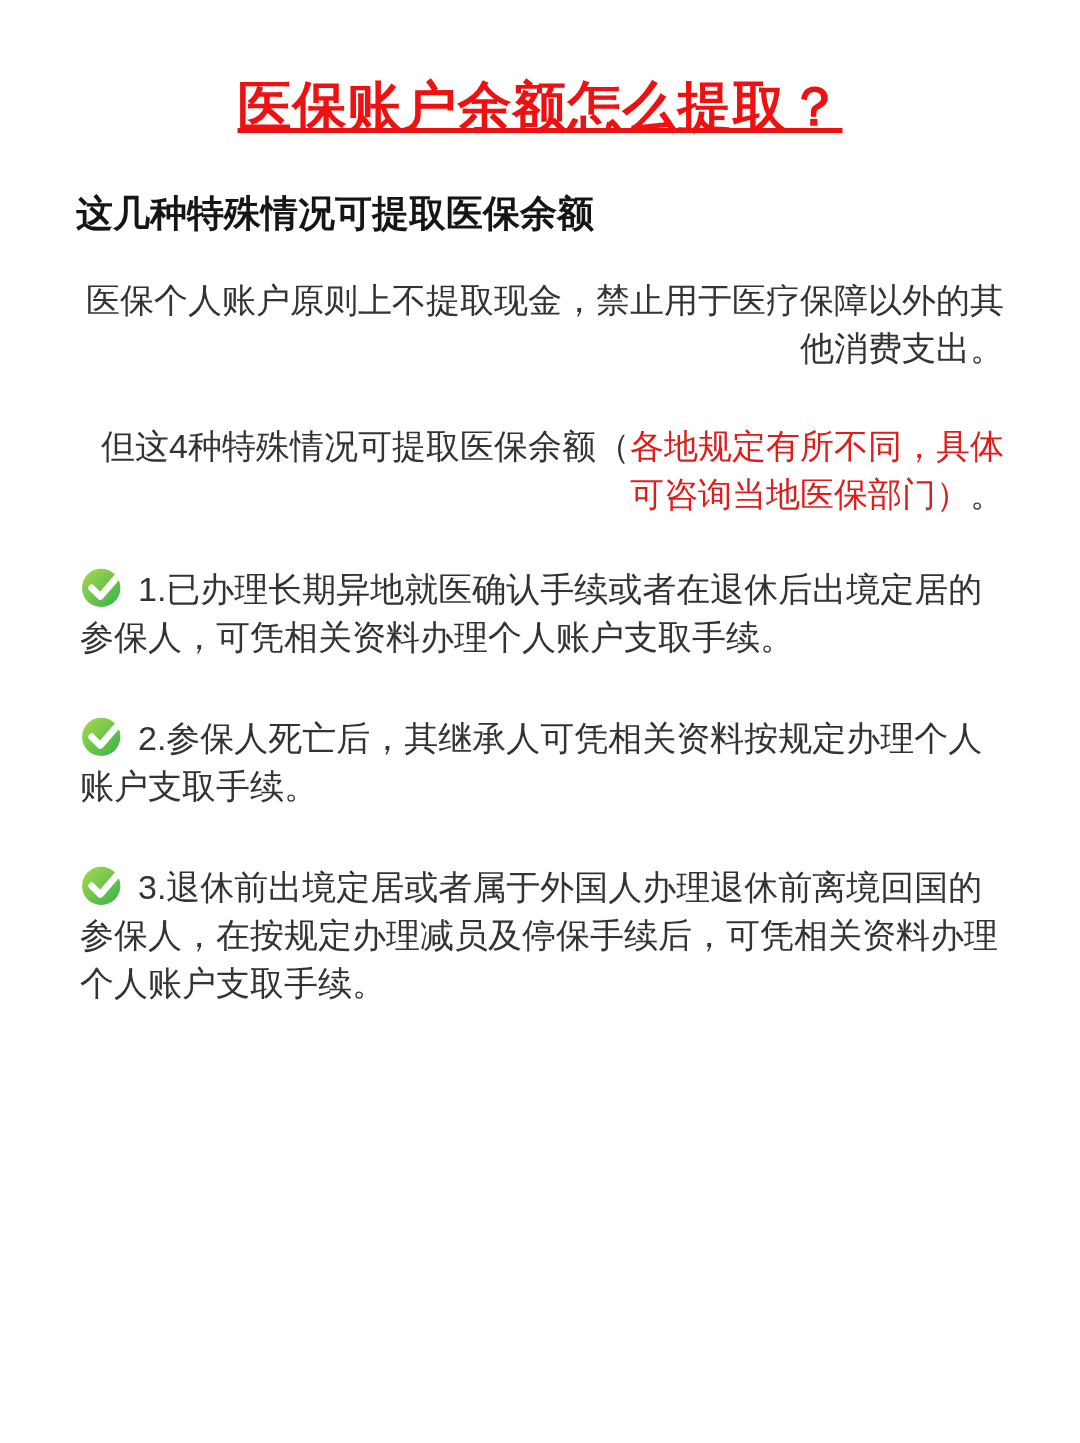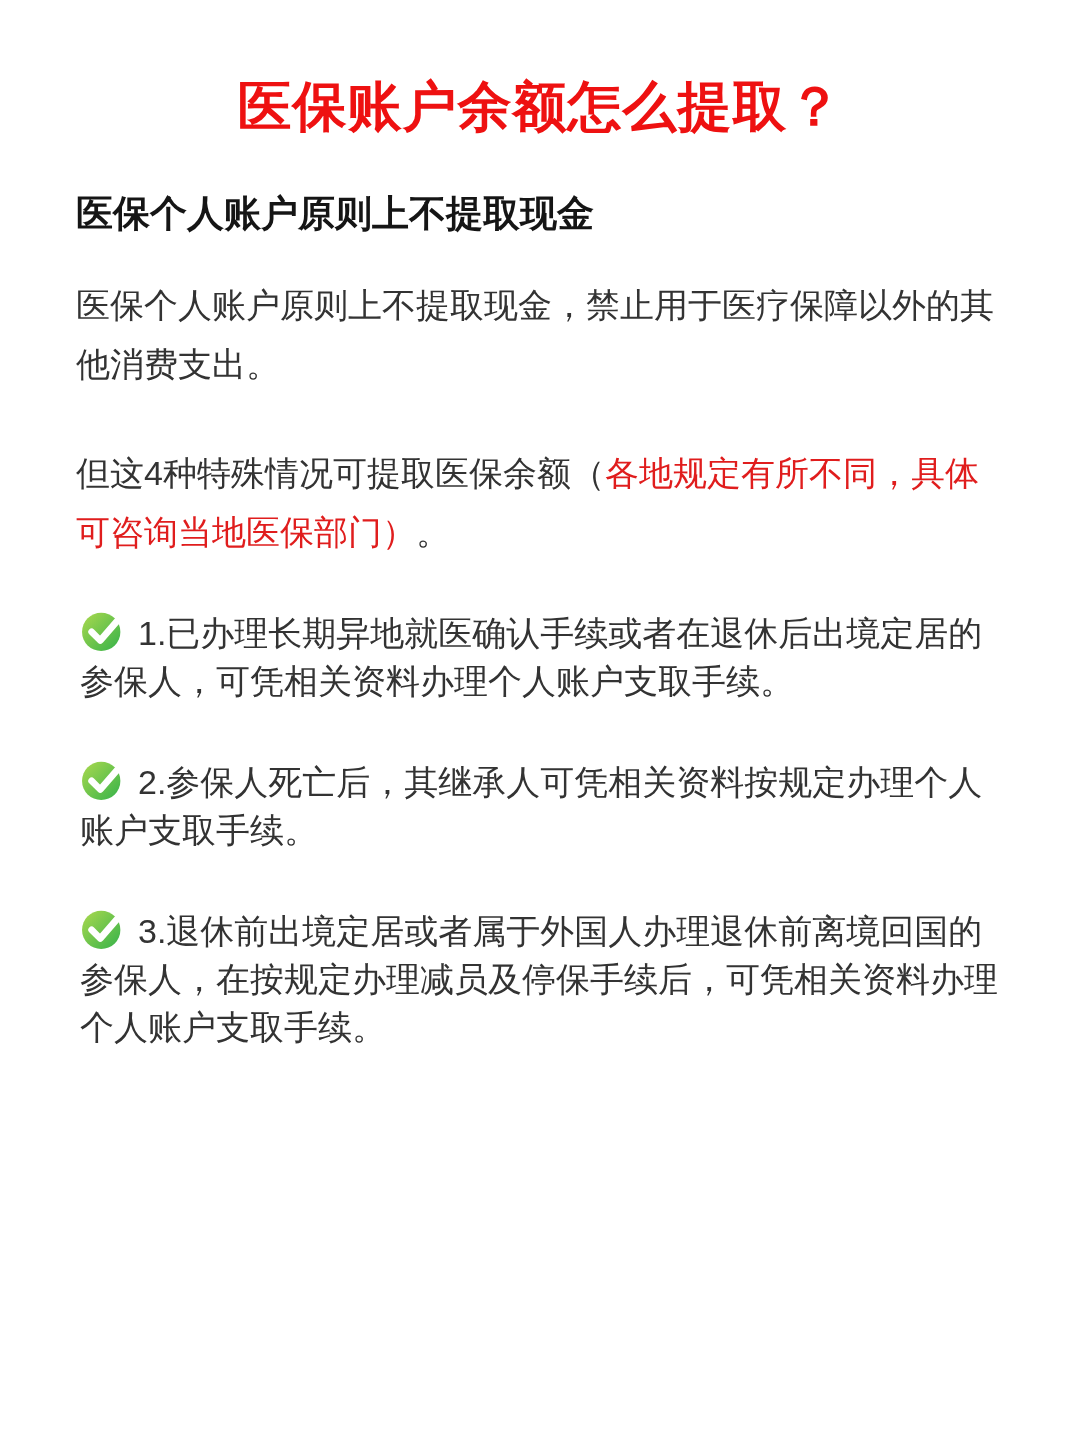--- a/index.html
+++ b/index.html
@@ -22,33 +22,35 @@
     background: #ffffff;
   }
   .title {
     margin: 0;
     font-size: 54px;
     line-height: 60px;
     font-weight: bold;
     color: #ee1111;
     text-align: center;
     letter-spacing: 1px;
+    text-decoration: underline;
   }
   .subtitle {
     margin: 54px 0 0 0;
     font-size: 37px;
     line-height: 48px;
     font-weight: bold;
     color: #151515;
   }
   .para {
     margin: 38px 0 0 0;
     font-size: 34px;
-    line-height: 59px;
+    line-height: 48px;
     color: #333333;
+    text-align: right;
   }
   .para-conditions {
     margin-top: 50px;
   }
   .seg-red { color: #e01d1d; }
   .seg-bold { font-weight: bold; color: #141414; }
   .list {
     margin-top: 44px;
     padding-left: 4px;
   }
@@ -78,21 +80,21 @@
       <stop offset="0%" stop-color="#abd94e"></stop>
       <stop offset="100%" stop-color="#35b24a"></stop>
     </linearGradient>
   </defs>
 </svg>
 
 <div class="page">
 
   <h1 class="title">医保账户余额怎么提取？</h1>
 
-  <h2 class="subtitle">医保个人账户原则上不提取现金</h2>
+  <h2 class="subtitle">这几种特殊情况可提取医保余额</h2>
 
   <p class="para">医保个人账户原则上不提取现金，禁止用于医疗保障以外的其他消费支出。</p>
 
   <p class="para para-conditions"><span>但这4种特殊情况可提取医保余额（</span><span class="seg-red">各地规定有所不同，具体可咨询当地医保部门）</span><span>。</span></p>
 
   <div class="list">
   <div class="item">
     <span class="check">
       <svg viewBox="0 0 52 48">
         <circle cx="21" cy="27" r="20" fill="url(#gradCheck)"></circle>

